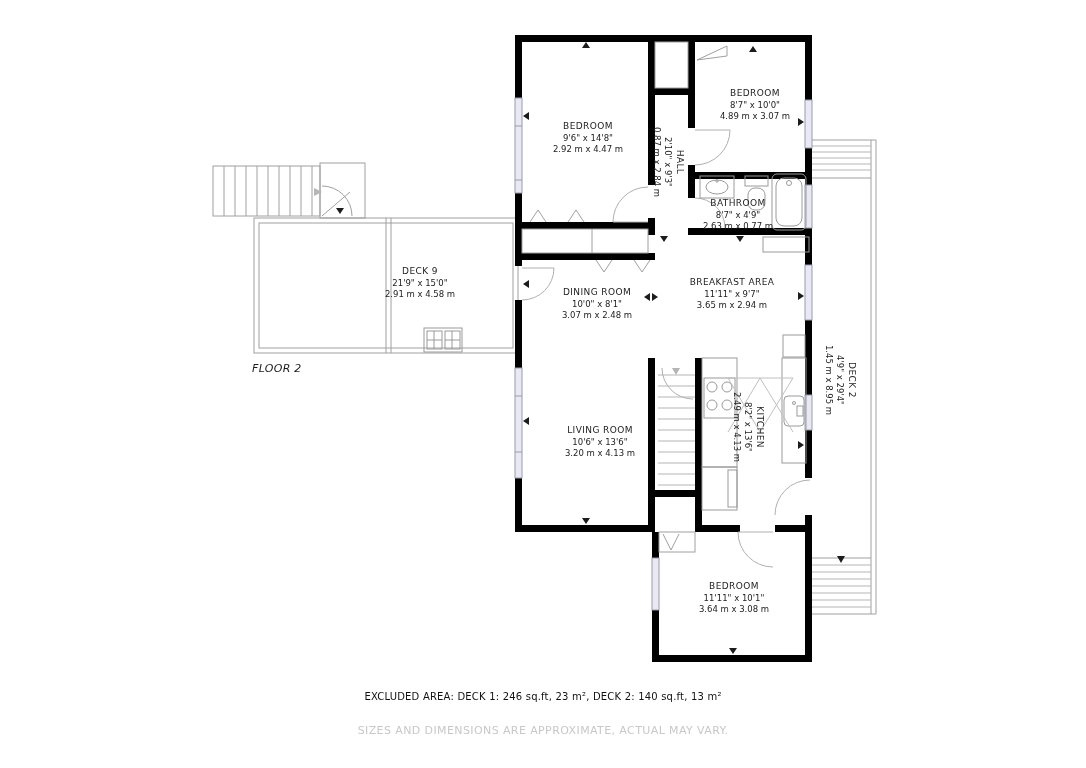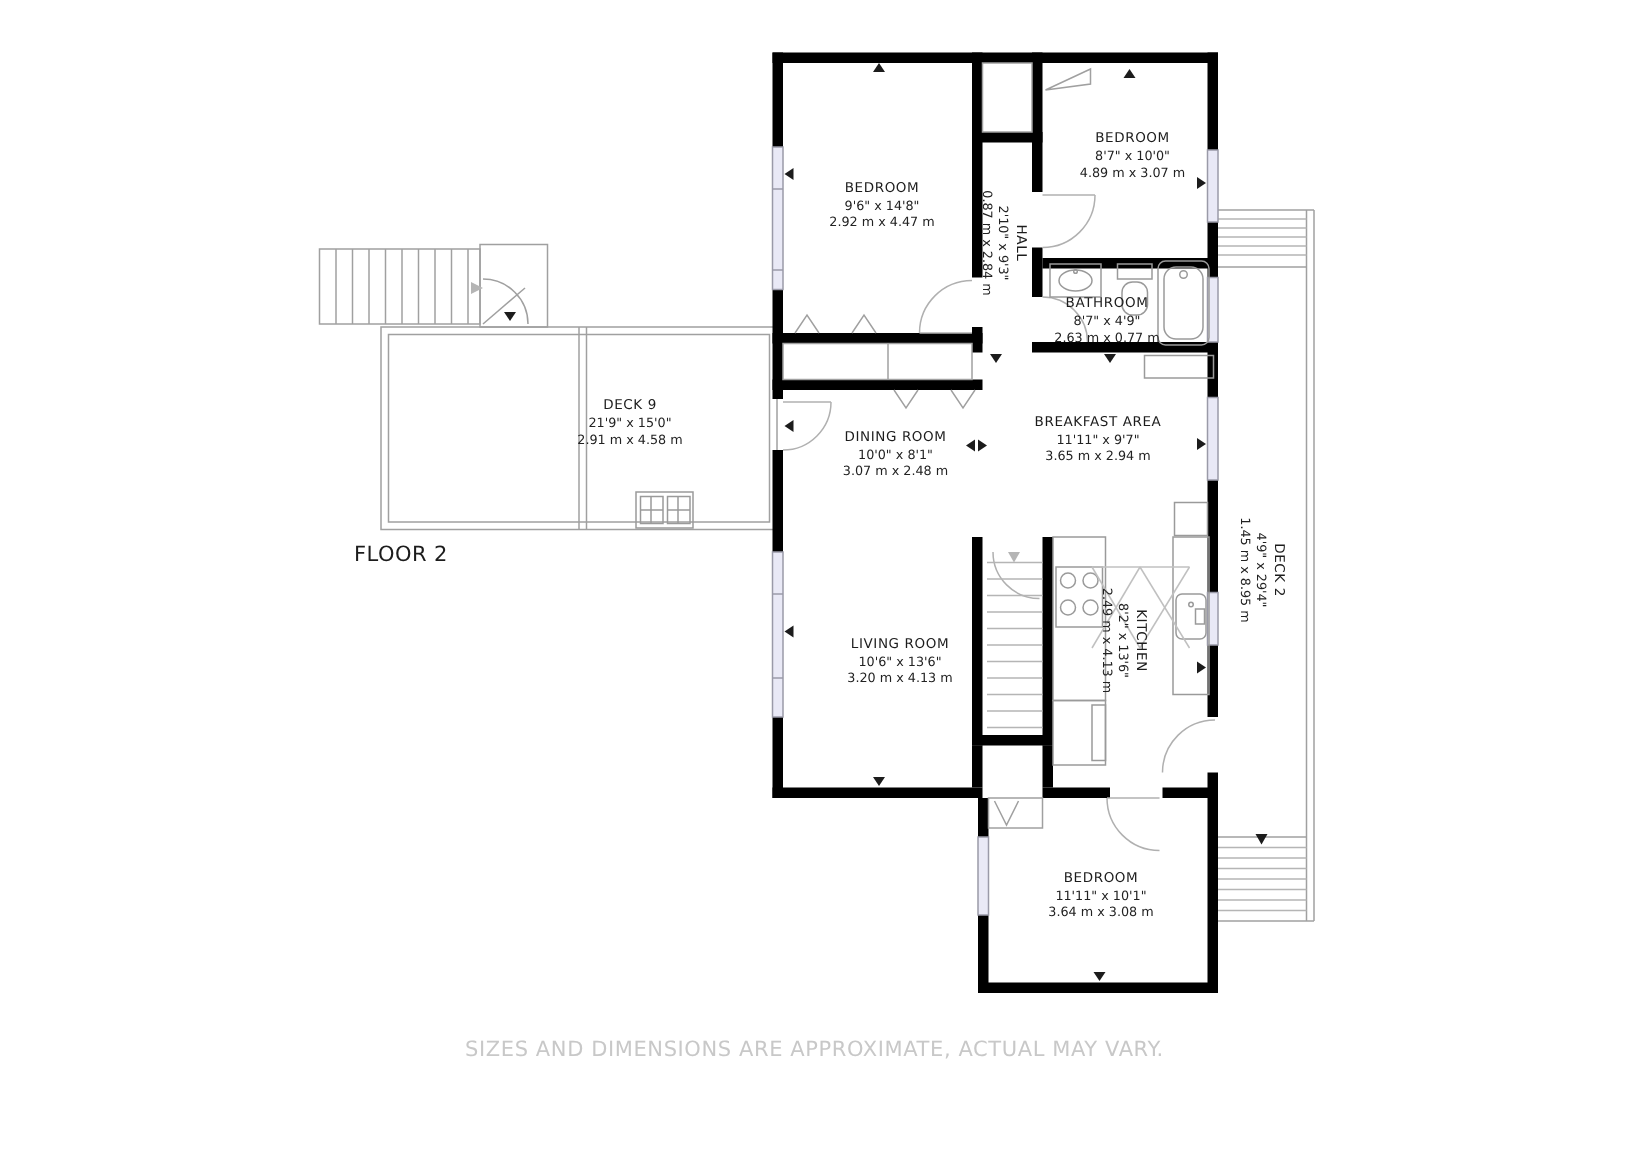--- a/index.html
+++ b/index.html
@@ -10,27 +10,27 @@
   .plan-svg{position:absolute;left:0;top:0;}
   .room-label{
     position:absolute;text-align:center;color:#1c1c1c;
     font-size:9px;line-height:1.4;white-space:nowrap;
     transform:translate(-50%,-50%);
   }
   .room-label.rot{transform:translate(-50%,-50%) rotate(90deg);}
   .room-label .nm{letter-spacing:.4px;}
   .room-label .dm{font-size:8.5px;color:#222;}
   .floor-label{
-    position:absolute;left:236px;top:362px;font-size:14px;color:#1c1c1c;letter-spacing:.3px;
+    position:absolute;left:252px;top:362px;font-size:11px;color:#1c1c1c;letter-spacing:.3px;font-style:italic;
   }
   .footer{
     position:absolute;left:0;right:0;top:691px;text-align:center;
     font-size:10px;color:#111;line-height:1.28;letter-spacing:.2px;
   }
-  .footer .disclaimer{font-size:14px;color:#c8c8c8;margin-top:1px;letter-spacing:.4px;}
+  .footer .disclaimer{font-size:11px;color:#c8c8c8;margin-top:20px;letter-spacing:.4px;}
 </style>
 </head>
 <body>
 
 <div class="canvas">
 
   <svg class="plan-svg" width="1086" height="768" viewBox="0 0 1086 768">
 
     <g fill="none" stroke="#a0a0a0" stroke-width="1">
       <rect x="213" y="166" width="107" height="50"></rect>
@@ -332,16 +332,17 @@
 
   <div class="room-label rot" style="left:840px;top:380px">
     <div class="nm">DECK 2</div>
     <div class="dm">4'9" x 29'4"</div>
     <div class="dm">1.45 m x 8.95 m</div>
   </div>
 
   <div class="floor-label">FLOOR 2</div>
 
   <div class="footer">
+    <div>EXCLUDED AREA: DECK 1: 246 sq.ft, 23 m², DECK 2: 140 sq.ft, 13 m²</div>
     <div class="disclaimer">SIZES AND DIMENSIONS ARE APPROXIMATE, ACTUAL MAY VARY.</div>
   </div>
 
 </div>
 
 </body></html>

